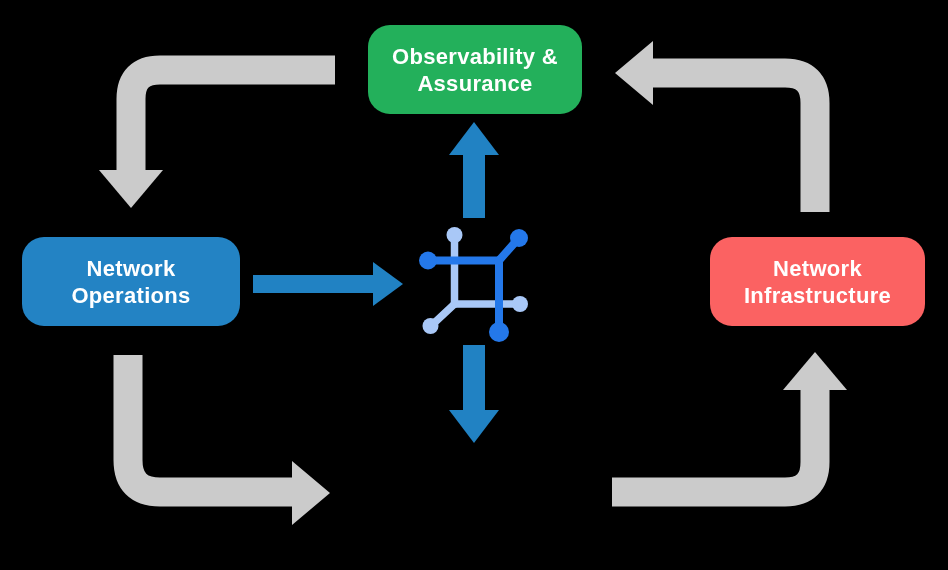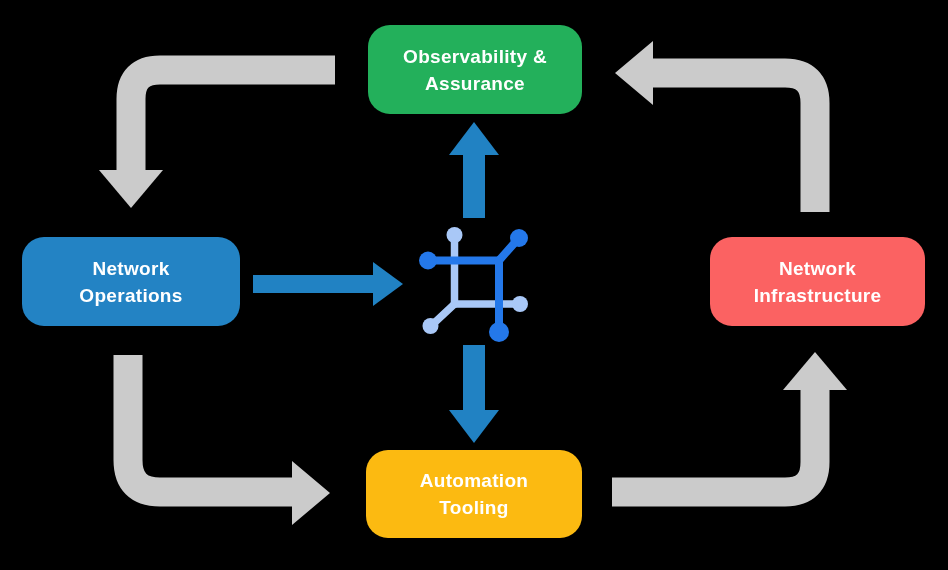--- a/index.html
+++ b/index.html
@@ -13,21 +13,21 @@
   .arrows{position:absolute;left:0;top:0;width:948px;height:570px;}
   .gray-shaft{fill:none;stroke:var(--gray-arrow,#cbcbcb);stroke-width:29;}
   .gray-head{fill:var(--gray-arrow,#cbcbcb);}
   .blue-shaft{fill:var(--blue-arrow,#2182c3);}
   .blue-head{fill:var(--blue-arrow,#2182c3);}
   .node{
     position:absolute;
     display:flex;align-items:center;justify-content:center;
     border-radius:22px;
     color:var(--node-text,#fff);
-    font-size:19px;font-weight:bold;line-height:27px;
+    font-size:22px;font-weight:bold;line-height:27px;
     text-align:center;white-space:pre-line;
     letter-spacing:.3px;
   }
   .node-green{left:368px;top:25px;width:214px;height:89px;background:var(--green,#23b05b);}
   .node-blue{left:22px;top:237px;width:218px;height:89px;background:var(--blue,#2383c4);}
   .node-red{left:710px;top:237px;width:215px;height:89px;background:var(--red,#fb6262);}
   .node-yellow{left:366px;top:450px;width:216px;height:88px;background:var(--yellow,#fcba11);}
   .center-icon{position:absolute;left:415px;top:225px;width:120px;height:120px;}
   .ic-light{stroke:var(--icon-light,#a9c8f7);stroke-width:7.5;fill:none;stroke-linecap:round;}
   .ic-light-dot{fill:var(--icon-light,#a9c8f7);}
@@ -68,24 +68,20 @@
 Assurance</span>
   </div>
   <div class="node node-blue">
     <span>Network
 Operations</span>
   </div>
   <div class="node node-red">
     <span>Network
 Infrastructure</span>
   </div>
-  <div class="node node-yellow">
-    <span>Automation
-Tooling</span>
-  </div>
 
   <svg class="center-icon" viewBox="0 0 120 120" xmlns="http://www.w3.org/2000/svg">
 
     <line class="ic-light" x1="39.5" y1="11" x2="39.5" y2="79"></line>
     <line class="ic-light" x1="39.5" y1="79" x2="105" y2="79"></line>
     <line class="ic-light" x1="39.5" y1="79" x2="17" y2="100"></line>
     <circle class="ic-light-dot" cx="39.5" cy="10" r="8"></circle>
     <circle class="ic-light-dot" cx="105" cy="79" r="8"></circle>
     <circle class="ic-light-dot" cx="15.5" cy="101" r="8"></circle>
 

